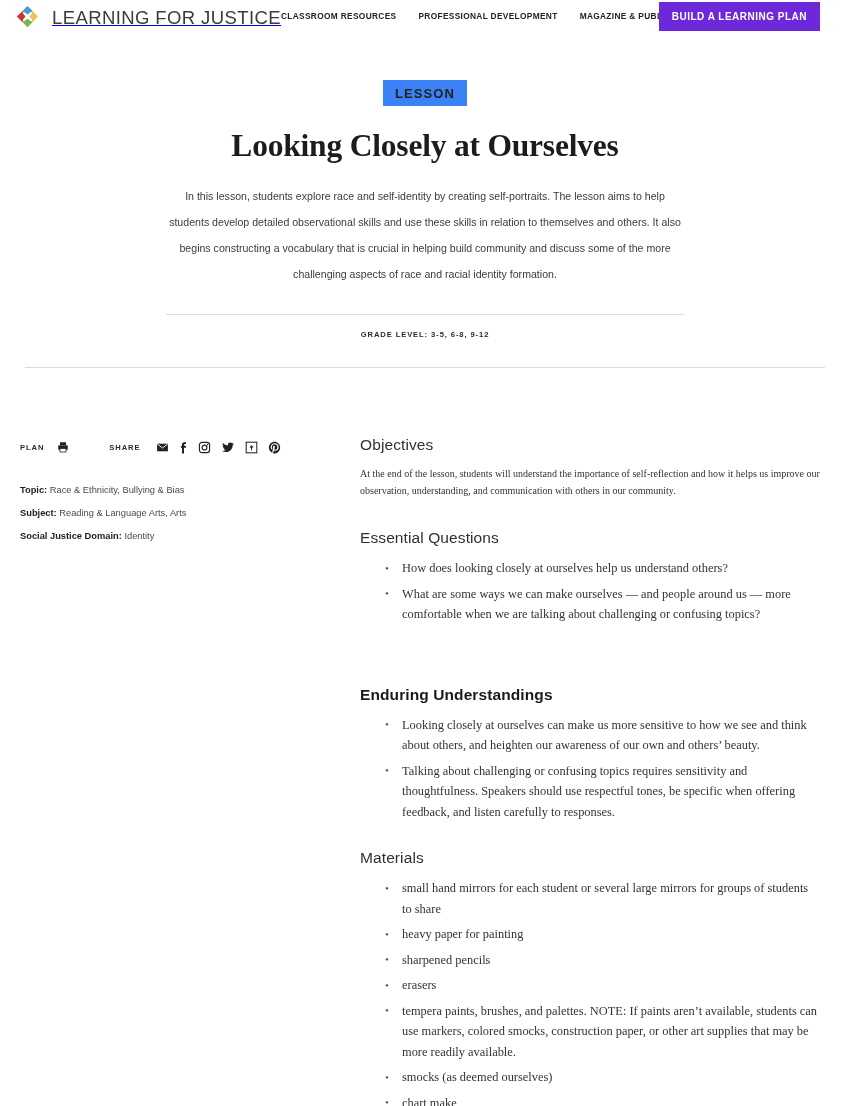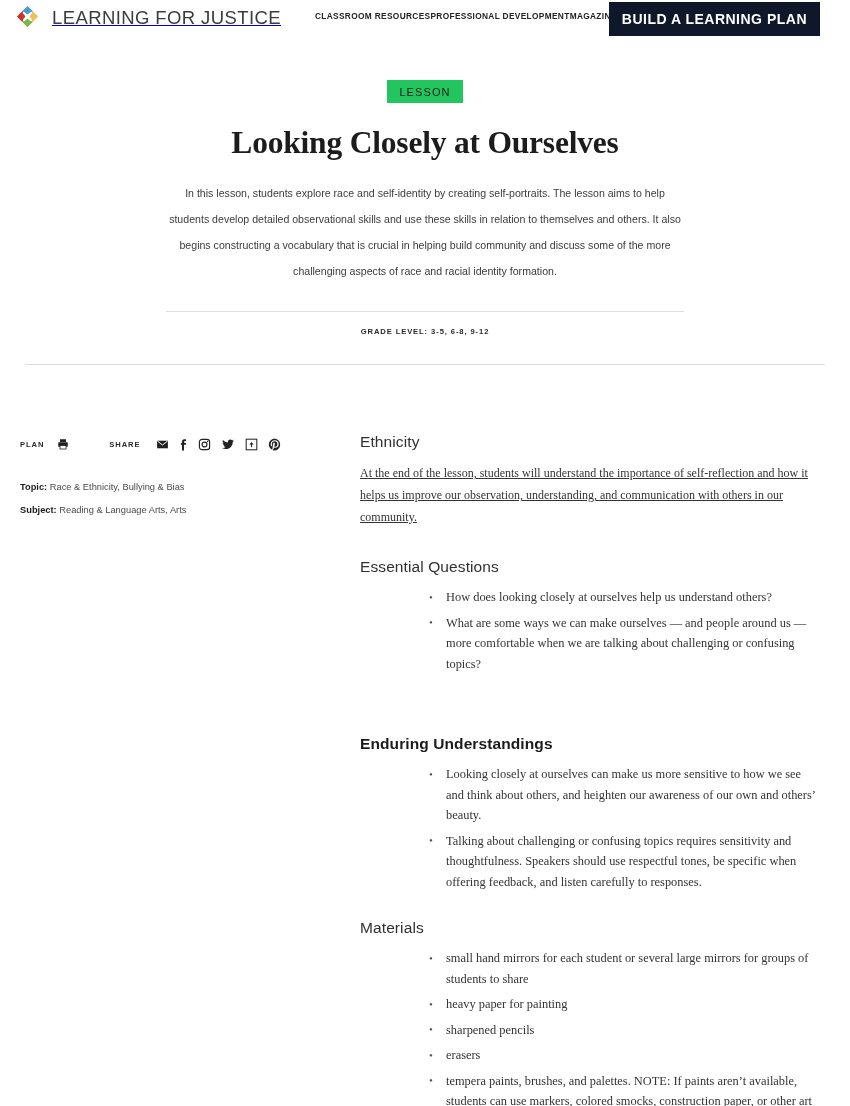--- a/index.html
+++ b/index.html
@@ -18,60 +18,60 @@
     display: flex;
     align-items: center;
     padding-left: 15px;
     position: relative;
   }
   .brand { display: flex; align-items: flex-end; gap: 12px; }
   .logo-mark { width: 25px; height: 25px; position: relative; }
   .nav-primary {
     display: flex;
     align-items: center;
-    margin-left: 34px;
+    gap: 22px;
   }
   .nav-link {
     font-size: 8.3px;
     font-weight: bold;
     letter-spacing: 0.35px;
     color: #222222;
     text-decoration: none;
     white-space: nowrap;
     cursor: pointer;
   }
   .brand-word {
     font-size: 18.5px;
     letter-spacing: 0.4px;
     color: #3c3c3c;
     font-weight: 400;
   }
   .cta-button {
     position: absolute;
     right: 30px; top: 2px;
-    background: #0f172a;
+    background: #6d28d9;
     color: #ffffff;
-    font-size: 14px;
+    font-size: 10px;
     font-weight: bold;
     letter-spacing: 0.5px;
     padding: 9px 13px;
     border: none;
     cursor: pointer;
     font-family: "Liberation Sans", sans-serif;
     white-space: nowrap;
   }
 
   
   .hero { text-align: center; padding-top: 48px; }
   .badge {
     display: inline-block;
-    background: #22c55e;
+    background: #3b82f6;
     color: #222;
-    font-size: 11px;
-    font-weight: normal;
+    font-size: 13px;
+    font-weight: bold;
     letter-spacing: 1.1px;
     padding: 6px 12px 5px;
   }
   .lesson-title {
     font-family: "Liberation Serif", serif;
     font-size: 31.5px;
     font-weight: bold;
     color: #1c1c1c;
     margin: 22px 0 0;
     letter-spacing: -0.2px;
@@ -152,39 +152,37 @@
   }
   h2.sec-bold {
     font-size: 15.5px;
     font-weight: bold;
     color: #1b1b1b;
     margin: 0 0 11px;
     letter-spacing: 0.1px;
   }
   .body-text {
     font-family: "Liberation Serif", serif;
-    font-size: 12px;
-    line-height: 22px;
+    font-size: 10px;
+    line-height: 17px;
     color: #333333;
     margin: 0;
-    text-decoration: underline;
   }
   ul.bullets {
     list-style: none;
     margin: 0;
     padding: 0 0 0 42px;
   }
   ul.bullets li {
     position: relative;
     font-family: "Liberation Serif", serif;
     font-size: 12.4px;
     line-height: 20.5px;
     color: #333333;
     margin-bottom: 5px;
-    margin-left: 44px;
   }
   ul.bullets li::before {
     content: "\2022";
     position: absolute;
     left: -17px;
     top: -0.5px;
     color: #555;
     font-size: 11px;
   }
   .sec { margin-bottom: 0; }
@@ -287,27 +285,31 @@
 
     <div class="meta-block">
       <div class="meta-row">
         <span class="meta-key">Topic:</span>
         <span class="meta-val">Race &amp; Ethnicity,  Bullying &amp; Bias</span>
       </div>
       <div class="meta-row">
         <span class="meta-key">Subject:</span>
         <span class="meta-val">Reading &amp; Language Arts,  Arts</span>
       </div>
+      <div class="meta-row">
+        <span class="meta-key">Social Justice Domain:</span>
+        <span class="meta-val">Identity</span>
+      </div>
     </div>
   </aside>
 
   <main class="col-right">
 
     <section class="sec">
-      <h2 class="sec-light">Ethnicity</h2>
+      <h2 class="sec-light">Objectives</h2>
       <p class="body-text">At the end of the lesson, students will understand the importance of self-reflection and how it helps us improve our observation, understanding, and communication with others in our community.</p>
     </section>
 
     <div class="gap-md"></div>
 
     <section class="sec">
       <h2 class="sec-light">Essential Questions</h2>
       <ul class="bullets">
         <li>How does looking closely at ourselves help us understand others?</li>
         <li>What are some ways we can make ourselves — and people around us — more comfortable when we are talking about challenging or confusing topics?</li>

